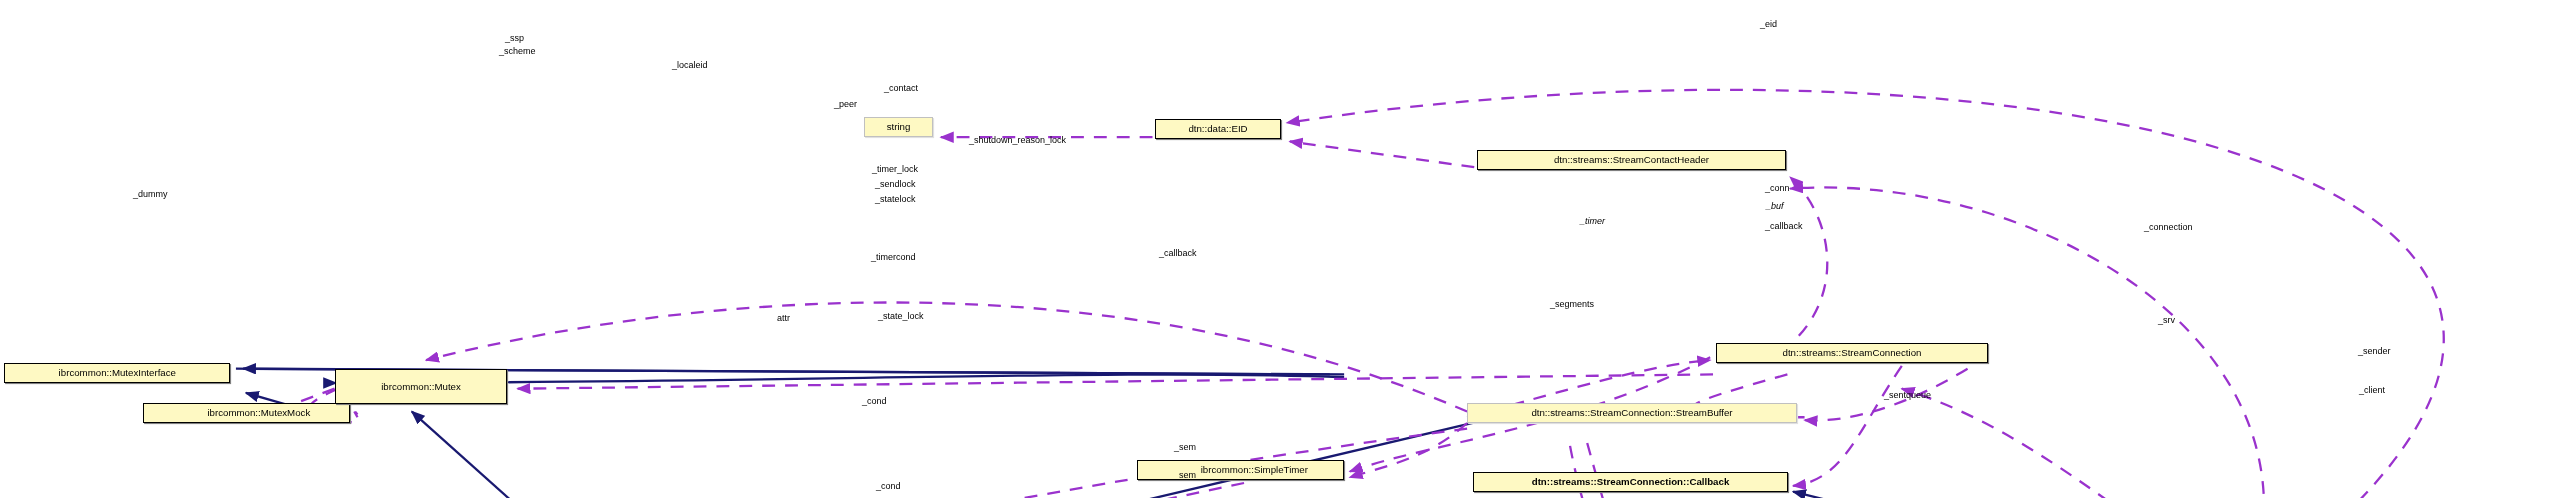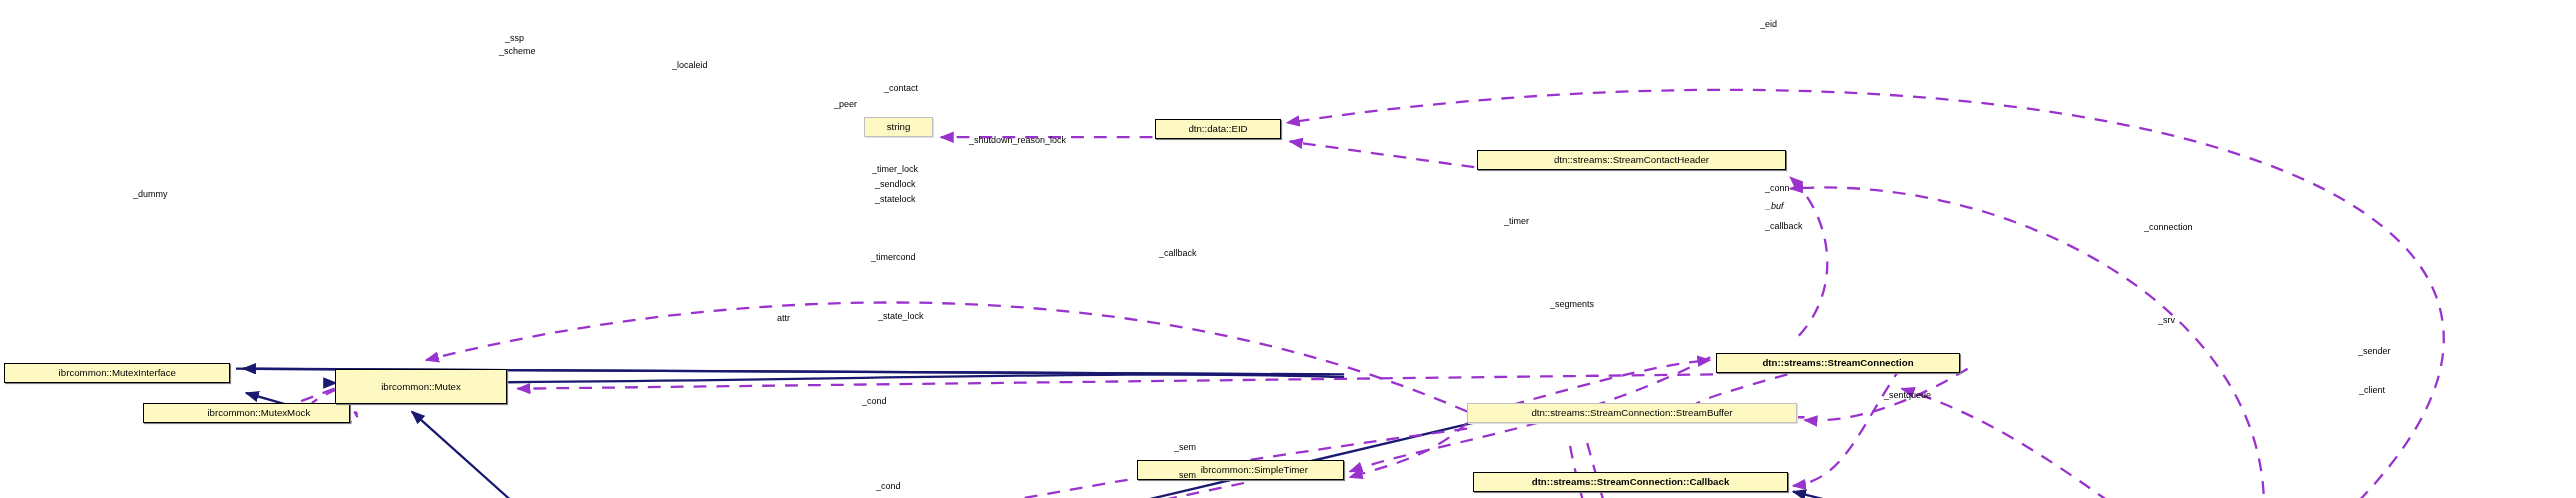--- a/index.html
+++ b/index.html
@@ -141,42 +141,42 @@
   </svg>
 
   <div id="nodes-layer">
       <div class="node solid" style="left: 4.3px; top: 363px; width: 226px; height: 20px; font-size: 9.7px;">ibrcommon::MutexInterface</div>
       <div class="node solid" style="left: 143px; top: 403px; width: 207px; height: 20px; font-size: 9.7px; padding-left: 29px;">ibrcommon::MutexMock</div>
       <div class="node solid" style="left: 335px; top: 369px; width: 172px; height: 35px; font-size: 9.7px;">ibrcommon::Mutex</div>
       <div class="node light" style="left: 864px; top: 117px; width: 69px; height: 20px; font-size: 9.7px;">string</div>
       <div class="node solid" style="left: 1155px; top: 119px; width: 126px; height: 20px; font-size: 9.7px;">dtn::data::EID</div>
       <div class="node solid" style="left: 1477px; top: 150px; width: 309px; height: 20px; font-size: 9.7px;">dtn::streams::StreamContactHeader</div>
       <div class="node light" style="left: 1467px; top: 403px; width: 330px; height: 20px; font-size: 9.7px;">dtn::streams::StreamConnection::StreamBuffer</div>
-      <div class="node solid" style="left: 1716px; top: 353px; width: 244px; height: 20px; font-size: 9.7px; font-weight: bold;">dtn::streams::StreamConnection</div>
+      <div class="node solid" style="left: 1716px; top: 343px; width: 272px; height: 20px; font-size: 9.7px;">dtn::streams::StreamConnection</div>
       <div class="node solid" style="left: 1473px; top: 472px; width: 315px; height: 20px; font-size: 9.7px; font-weight: bold;">dtn::streams::StreamConnection::Callback</div>
       <div class="node solid" style="left: 1137px; top: 460px; width: 207px; height: 20px; font-size: 9.7px; padding-left: 32px;">ibrcommon::SimpleTimer</div>
       <div class="node solid" style="left: 801px; top: 498px; width: 266px; height: 20px; font-size: 9.7px;">ibrcommon::SimpleTimerCallback</div>
     </div>
   <div id="labels-layer">
       <span class="edge-label" style="left: 133px; top: 190px;">_dummy</span>
       <span class="edge-label" style="left: 505px; top: 34px;">_ssp</span>
       <span class="edge-label" style="left: 499px; top: 47px;">_scheme</span>
       <span class="edge-label" style="left: 1760px; top: 20px;">_eid</span>
       <span class="edge-label" style="left: 672px; top: 61px;">_localeid</span>
       <span class="edge-label" style="left: 834px; top: 100px;">_peer</span>
       <span class="edge-label" style="left: 848px; top: 84px; margin-left: 36px;">_contact</span>
       <span class="edge-label" style="left: 969px; top: 136px;">_shutdown_reason_lock</span>
       <span class="edge-label" style="left: 872px; top: 165px;">_timer_lock</span>
       <span class="edge-label" style="left: 875px; top: 180px;">_sendlock</span>
       <span class="edge-label" style="left: 875px; top: 195px;">_statelock</span>
       <span class="edge-label" style="left: 1765px; top: 184px;">_conn</span>
       <span class="edge-label" style="left: 1766px; top: 202px; font-style: italic;">_buf</span>
       <span class="edge-label" style="left: 1765px; top: 222px;">_callback</span>
       <span class="edge-label" style="left: 2144px; top: 223px;">_connection</span>
-      <span class="edge-label" style="left: 1504px; top: 217px;">_timer</span>
+      <span class="edge-label" style="left: 1580px; top: 217px; font-style: italic;">_timer</span>
       <span class="edge-label" style="left: 871px; top: 253px;">_timercond</span>
       <span class="edge-label" style="left: 1159px; top: 249px;">_callback</span>
       <span class="edge-label" style="left: 1550px; top: 300px;">_segments</span>
       <span class="edge-label" style="left: 777px; top: 314px;">attr</span>
       <span class="edge-label" style="left: 878px; top: 312px;">_state_lock</span>
       <span class="edge-label" style="left: 2158px; top: 316px;">_srv</span>
       <span class="edge-label" style="left: 2358px; top: 347px;">_sender</span>
       <span class="edge-label" style="left: 2359px; top: 386px;">_client</span>
       <span class="edge-label" style="left: 862px; top: 397px;">_cond</span>
       <span class="edge-label" style="left: 1884px; top: 391px;">_sentqueue</span>

